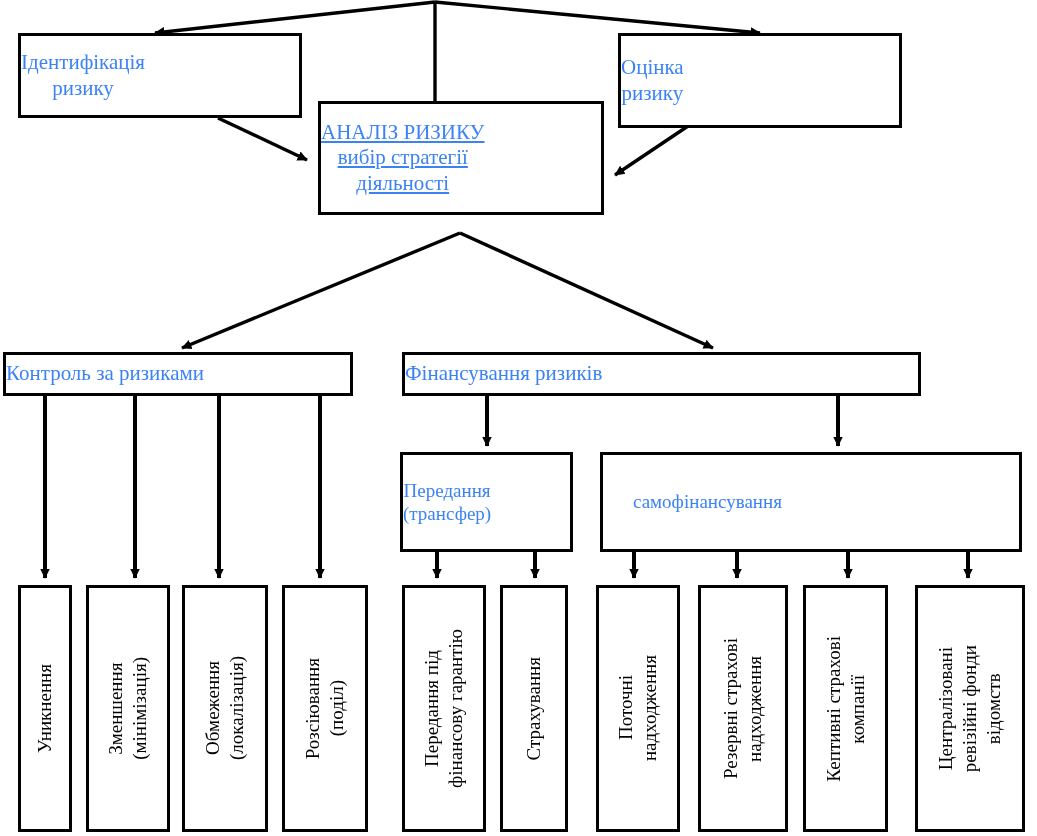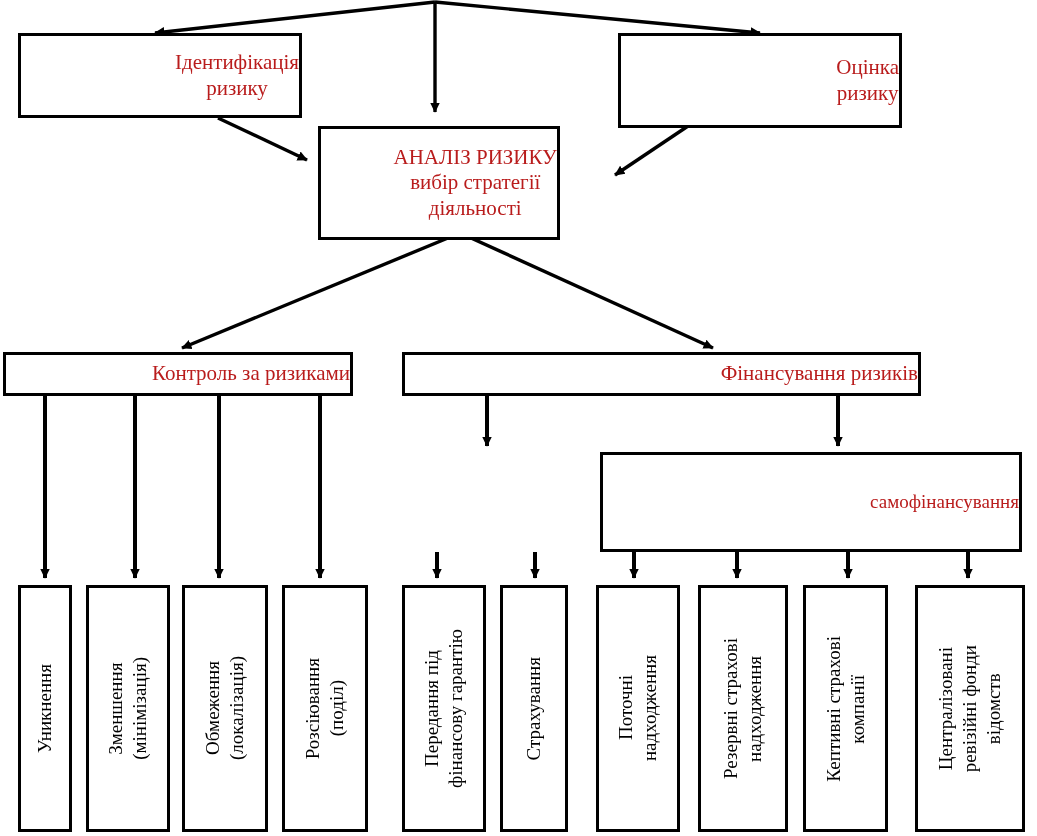--- a/index.html
+++ b/index.html
@@ -23,23 +23,23 @@
     height: 836px;
     pointer-events: none;
   }
   .node {
     position: absolute;
     border: 3px solid #000000;
     background: #ffffff;
     box-sizing: border-box;
     display: flex;
     align-items: center;
-    justify-content: flex-end;
+    justify-content: flex-start;
     text-align: center;
-    color: #b91c1c;
+    color: #3b82f6;
     line-height: 1.22;
     z-index: 2;
   }
   .node .lbl {
     display: block;
     white-space: pre-line;
   }
   .n-top   { font-size: 21px; }
   .n-core  { font-size: 21px; }
   .n-mid   { font-size: 21px; }
@@ -120,34 +120,38 @@
   <div class="node n-top" style="left:18px; top:33px; width:284px; height:85px;">
     <span class="lbl">Ідентифікація
 ризику</span>
   </div>
 
   <div class="node n-top" style="left:618px; top:33px; width:284px; height:95px;">
     <span class="lbl">Оцінка
 ризику</span>
   </div>
 
-  <div class="node n-core" style="left:318px; top:126px; width:242px; height:114px;">
+  <div class="node n-core" style="left:318px; top:101px; width:286px; height:114px;text-decoration:underline;">
     <span class="lbl">АНАЛІЗ РИЗИКУ
 вибір стратегії
 діяльності</span>
   </div>
 
   <div class="node n-mid" style="left:3px; top:352px; width:350px; height:44px;">
     <span class="lbl">Контроль за ризиками</span>
   </div>
 
   <div class="node n-mid" style="left:402px; top:352px; width:519px; height:44px;">
     <span class="lbl">Фінансування ризиків</span>
   </div>
 
+  <div class="node n-sub" style="left:400px; top:452px; width:173px; height:100px;">
+    <span class="lbl">Передання
+(трансфер)</span>
+  </div>
 
   <div class="node n-sub" style="left:600px; top:452px; width:422px; height:100px;padding-left:30px;">
     <span class="lbl">самофінансування</span>
   </div>
 
   <div class="leaf" style="left:18px; top:585px; width:54px; height:247px;">
     <span class="vlbl">Уникнення</span>
   </div>
   <div class="leaf" style="left:86px; top:585px; width:84px; height:247px;">
     <span class="vlbl">Зменшення

